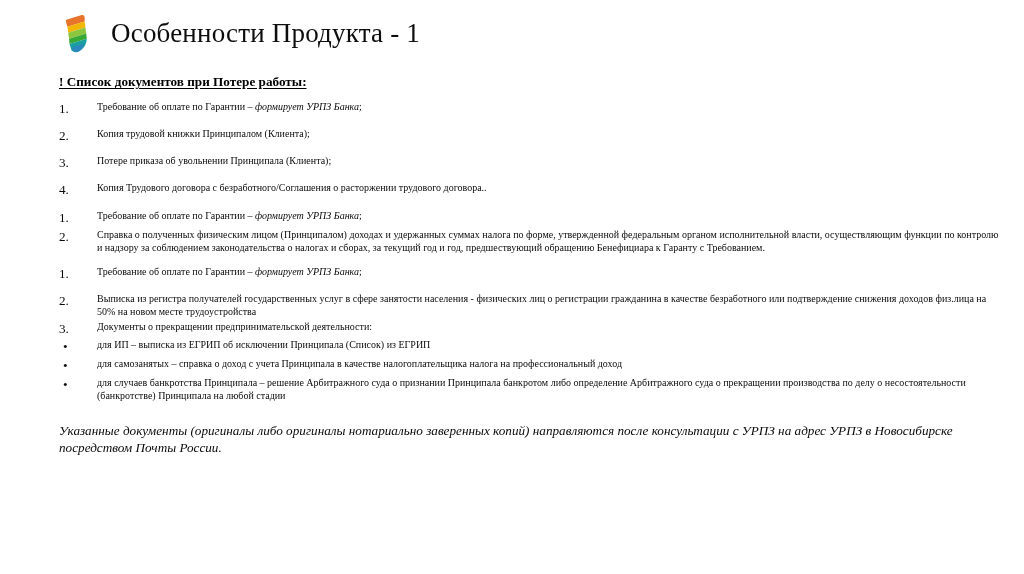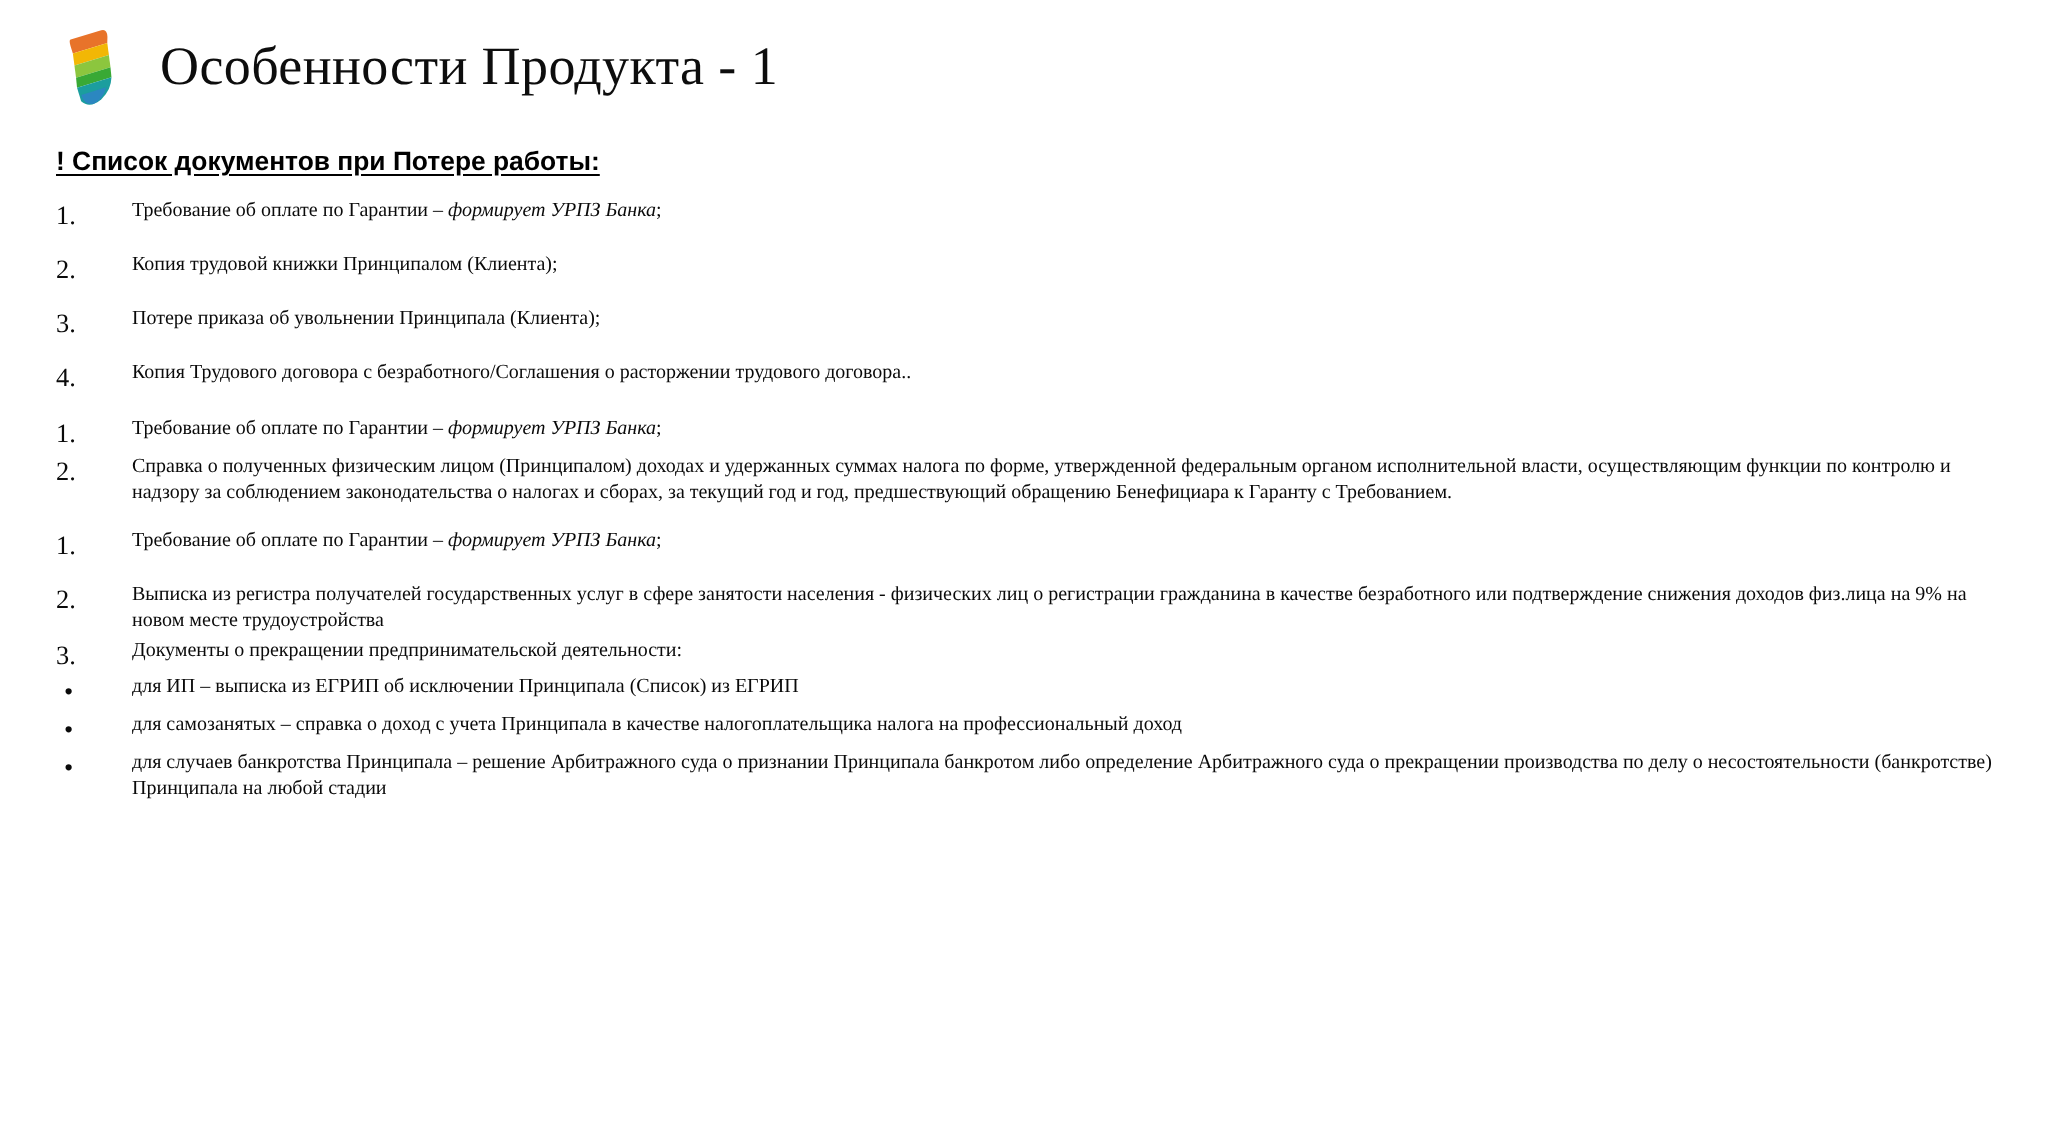--- a/index.html
+++ b/index.html
@@ -14,20 +14,21 @@
     font-family: "Liberation Serif", "DejaVu Serif", serif;
     color: #111111;
     overflow: hidden;
   }
   .slide {
     position: relative;
     width: 1024px;
     height: 574px;
     box-sizing: border-box;
     background: #ffffff;
+    padding-left: 31px;
   }
 
   
   .slide-header {
     display: flex;
     align-items: center;
     padding: 12px 0 0 30px;
     height: 56px;
     box-sizing: border-box;
   }
@@ -49,21 +50,21 @@
     white-space: nowrap;
   }
 
   
   .content {
     padding: 16px 22px 0 28px;
     box-sizing: border-box;
   }
 
   .section-header {
-    font-family: Liberation Sans, sans-serif;
+    font-family: Liberation Serif, serif;
     font-weight: bold;
     font-size: 13.2px;
     line-height: 1.25;
     text-decoration: underline;
     text-underline-offset: 2px;
     color: #000000;
     margin: 0 0 9px 0;
     display: inline-block;
   }
   .section-header-wrap { margin: 0; }
@@ -196,21 +197,21 @@
     </div>
 
     <div class="section">
       <ol class="numlist">
         <li>
           <span class="marker">1.</span>
           <span class="item-text"><span>Требование об оплате по Гарантии – </span><i>формирует УРПЗ Банка</i><span>;</span></span>
         </li>
         <li class="tight">
           <span class="marker">2.</span>
-          <span class="item-text">Выписка из регистра получателей государственных услуг в сфере занятости населения - физических лиц о регистрации гражданина в качестве безработного или подтверждение снижения доходов физ.лица на 9% на новом месте трудоустройства</span>
+          <span class="item-text">Выписка из регистра получателей государственных услуг в сфере занятости населения - физических лиц о регистрации гражданина в качестве безработного или подтверждение снижения доходов физ.лица на 50% на новом месте трудоустройства</span>
         </li>
         <li class="tight">
           <span class="marker">3.</span>
           <span class="item-text">Документы о прекращении предпринимательской деятельности:</span>
         </li>
       </ol>
       <ul class="bullets">
         <li>
           <span class="bullet-marker">•</span>
           <span class="item-text">для ИП – выписка из ЕГРИП об исключении Принципала (Список) из ЕГРИП</span>
@@ -219,15 +220,16 @@
           <span class="bullet-marker">•</span>
           <span class="item-text">для самозанятых – справка о доход с учета Принципала в качестве налогоплательщика налога на профессиональный доход</span>
         </li>
         <li>
           <span class="bullet-marker">•</span>
           <span class="item-text">для случаев банкротства Принципала – решение Арбитражного суда о признании Принципала банкротом либо определение Арбитражного суда о прекращении производства по делу о несостоятельности (банкротстве) Принципала на любой стадии</span>
         </li>
       </ul>
     </div>
 
+    <div class="footnote">Указанные документы (оригиналы либо оригиналы нотариально заверенных копий) направляются после консультации с УРПЗ на адрес УРПЗ в Новосибирске посредством Почты России.</div>
 
   </div>
 </div>
 
 </body></html>

